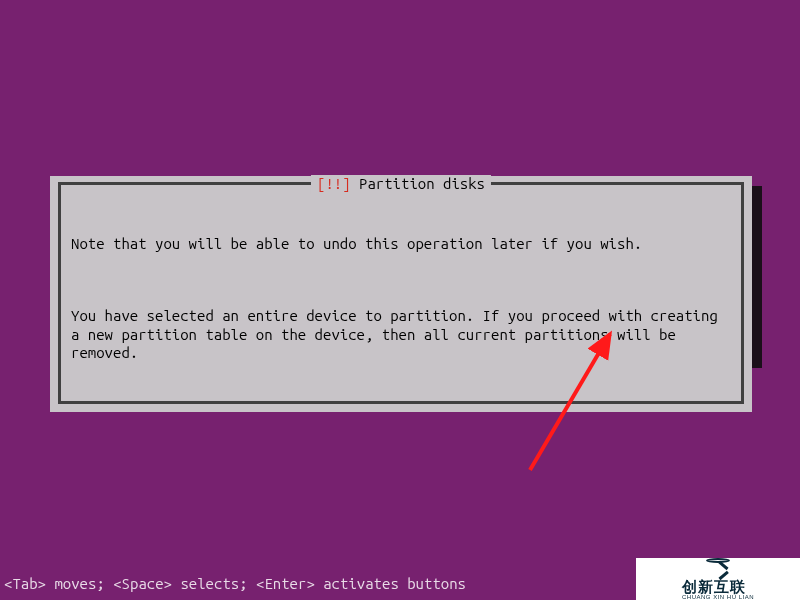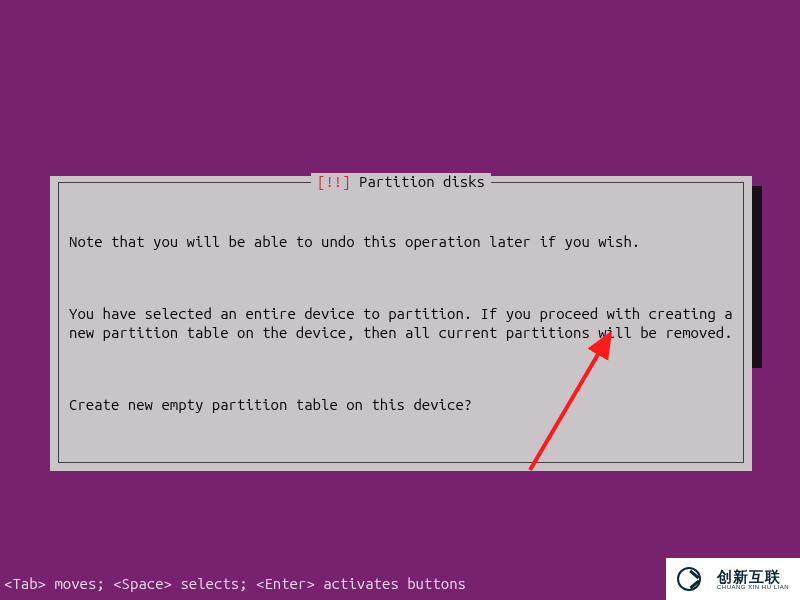--- a/index.html
+++ b/index.html
@@ -24,22 +24,22 @@
   }
   .dialog {
     position: absolute;
     left: 50px;
     top: 176px;
     width: 702px;
     background: #c8c4c8;
     padding: 6px 8px 8px 8px;
   }
   .frame {
-    border: 1px solid #404040;
-    padding: 8px 10px 10px 10px;
+    border: 3px solid #404040;
+    padding: 8px 10px 0 10px;
     position: relative;
   }
   .frame-title {
     position: absolute;
     top: -10px;
     left: 50%;
     transform: translateX(-50%);
     background: #c8c4c8;
     padding: 0 6px;
     white-space: nowrap;
@@ -76,27 +76,28 @@
     left: 500px;
     top: 320px;
     width: 160px;
     height: 160px;
     pointer-events: none;
   }
   .logo {
     position: absolute;
     right: 0;
     bottom: 0;
-    width: 134px;
+    width: 164px;
     height: 42px;
     background: #fff;
     display: flex;
     align-items: center;
     justify-content: center;
     gap: 16px;
+    flex-direction: column;
   }
   .logo-mark {
     width: 24px;
     height: 24px;
     border: 2.5px solid #0a2a3a;
     border-radius: 50%;
     position: relative;
   }
   .logo-mark::before, .logo-mark::after {
     content: "";
@@ -116,21 +117,20 @@
 
 <div class="dialog">
   <div class="frame">
     <div class="frame-title">
       <span class="bang">[!!]</span>
       <span> Partition disks</span>
     </div>
     <div class="body-text">
       <div class="para">Note that you will be able to undo this operation later if you wish.</div>
       <div class="para">You have selected an entire device to partition. If you proceed with creating a new partition table on the device, then all current partitions will be removed.</div>
-      <div class="para">Create new empty partition table on this device?</div>
     </div>
   </div>
 </div>
 
 <svg class="arrow" viewBox="0 0 160 160">
   <defs>
     <marker id="ah" markerWidth="8" markerHeight="8" refX="6" refY="3" orient="auto">
       <path d="M0,0 L7,3 L0,6 Z" fill="#ff1a1a"></path>
     </marker>
   </defs>

